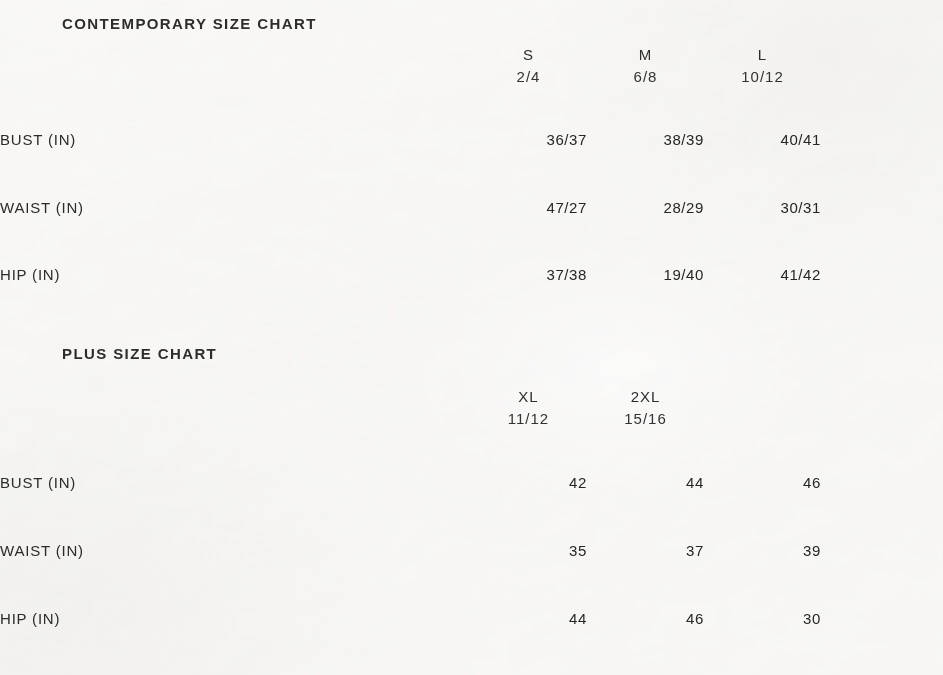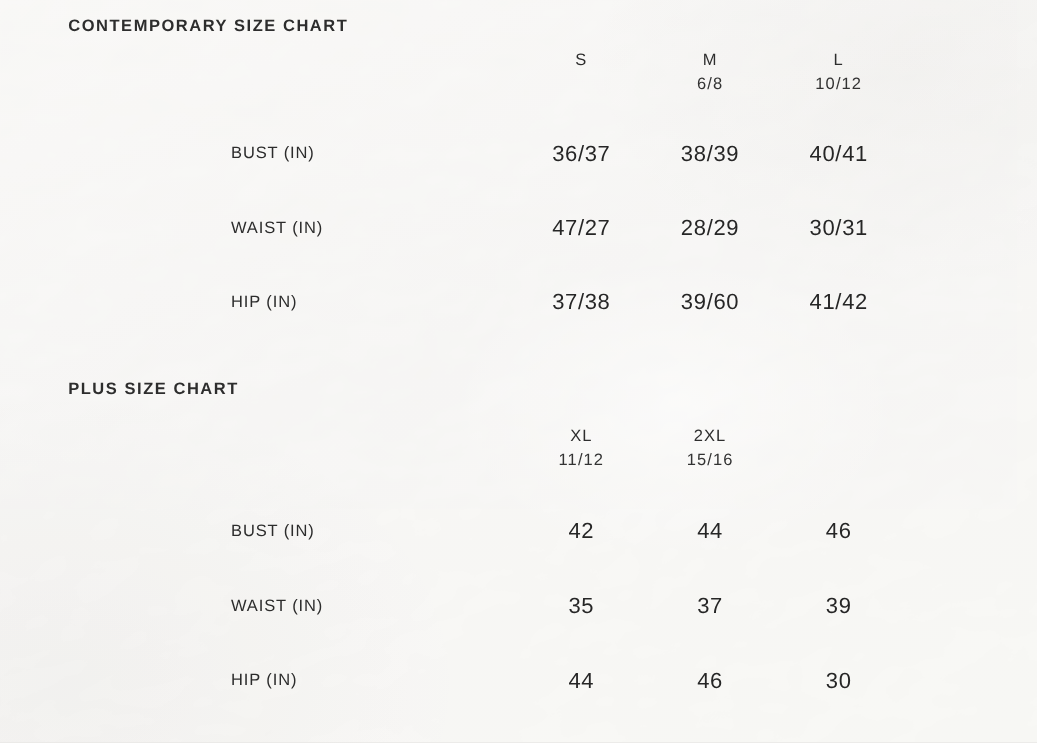--- a/index.html
+++ b/index.html
@@ -48,29 +48,28 @@
   }
   .col-head {
     text-align: center;
     font-size: 15px;
     letter-spacing: 1px;
     line-height: 22px;
     color: #2e2e2e;
   }
   .col-head .size-range { color: #333; }
   .row-label {
-    padding-left: 210px;
     font-size: 15px;
     letter-spacing: 0.8px;
     line-height: 20px;
     color: #2c2c2c;
   }
   .cell-value {
-    text-align: center;
-    font-size: 20px;
+    text-align: right;
+    font-size: 15px;
     letter-spacing: 0.6px;
     line-height: 20px;
     color: #262626;
   }
   
   #c1-title  { top: 15px; }
   #c1-header { top: 44px; }
   #c1-row0   { top: 130px; }
   #c1-row1   { top: 198px; }
   #c1-row2   { top: 265px; }
@@ -96,20 +95,21 @@
     </defs>
     <rect width="943" height="675" filter="url(#paperCrumple)"></rect>
   </svg>
 
   <h2 id="c1-title" class="chart-title">CONTEMPORARY SIZE CHART</h2>
 
   <div id="c1-header" class="grid">
     <div></div>
     <div class="col-head">
       <div class="size-letter">S</div>
+      <div class="size-range">2/4</div>
     </div>
     <div class="col-head">
       <div class="size-letter">M</div>
       <div class="size-range">6/8</div>
     </div>
     <div class="col-head">
       <div class="size-letter">L</div>
       <div class="size-range">10/12</div>
     </div>
   </div>
@@ -124,21 +124,21 @@
   <div id="c1-row1" class="grid">
     <div class="row-label">WAIST (IN)</div>
     <div class="cell-value">47/27</div>
     <div class="cell-value">28/29</div>
     <div class="cell-value">30/31</div>
   </div>
 
   <div id="c1-row2" class="grid">
     <div class="row-label">HIP (IN)</div>
     <div class="cell-value">37/38</div>
-    <div class="cell-value">39/60</div>
+    <div class="cell-value">19/40</div>
     <div class="cell-value">41/42</div>
   </div>
 
   <h2 id="c2-title" class="chart-title">PLUS SIZE CHART</h2>
 
   <div id="c2-header" class="grid">
     <div></div>
     <div class="col-head">
       <div class="size-letter">XL</div>
       <div class="size-range">11/12</div>

